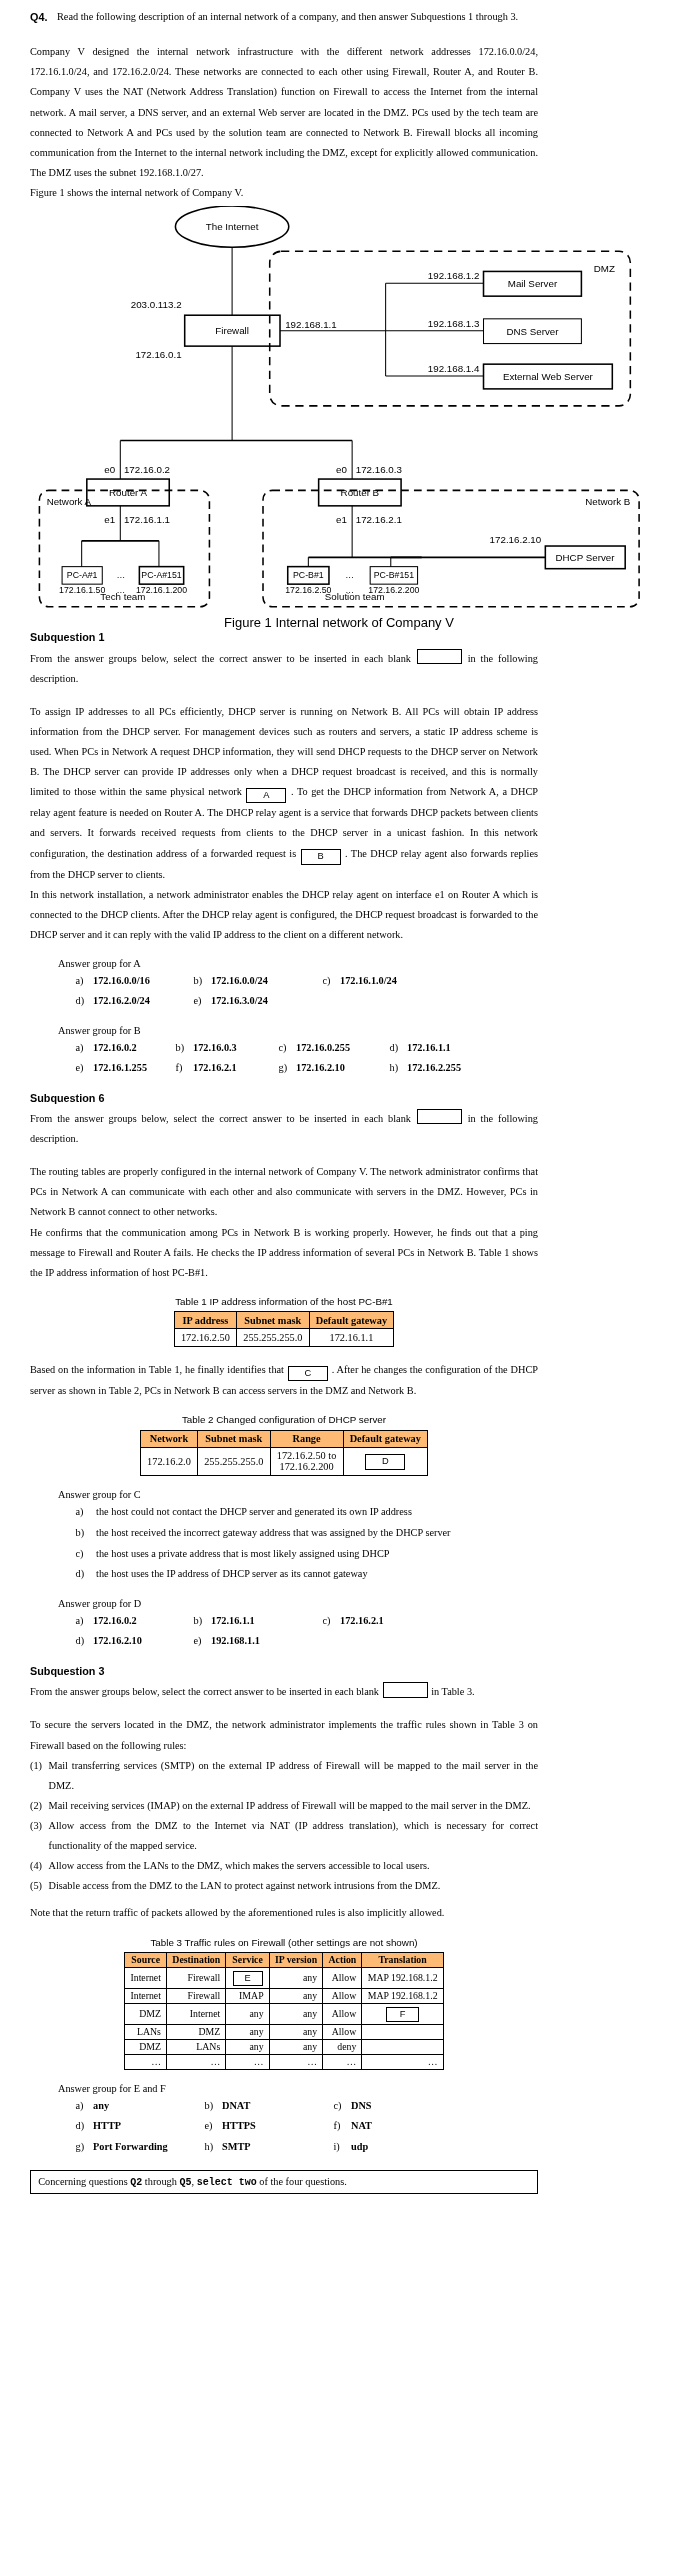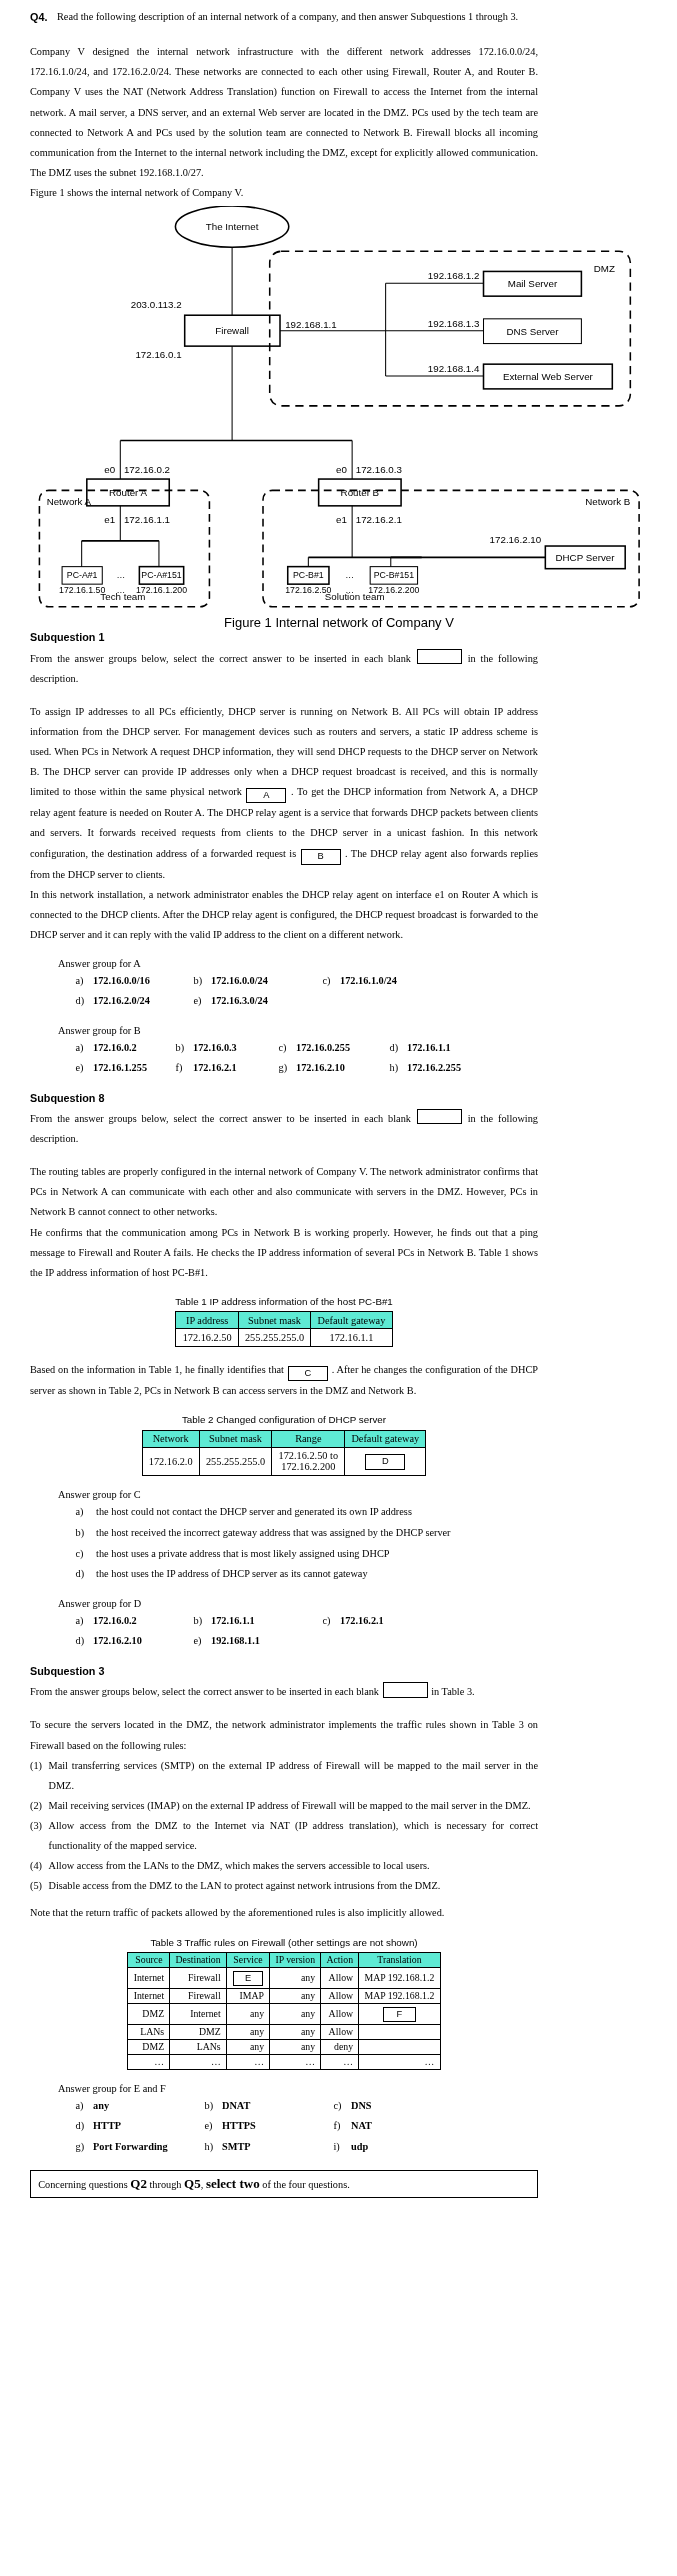--- a/index.html
+++ b/index.html
@@ -85,40 +85,40 @@
     background:#fff;
   }
   table.dt th, table.dt td{
     border:0.5px solid #000;
     padding:2.6px 6.2px;
     font-size:10.3px;
     text-align:center;
     font-family:"Liberation Serif", serif;
     white-space:nowrap;
   }
-  table.dt th{background:#5eead4;font-weight:normal;}
+  table.dt th{background:#fdba74;font-weight:bold;}
   table.dt.thickouter{border:1px solid #000;}
 
   table.t3 th, table.t3 td{padding:1.5px 5.2px;font-size:9.8px;text-align:right;}
   table.t3 th{text-align:center;}
 
   
   .rules{margin:0;}
   .rule{display:flex;line-height:1.95;margin-bottom:0;}
   .rule .rn{width:18.5px;flex:0 0 18.5px;}
   .rule .rt{flex:1;text-align:justify;}
 
   
   .notice{
     border:1.5px solid #000;
     padding:5.2px 7.2px;
     font-size:10.3px;
     margin-top:13.4px;
   }
-  .notice b{font-family:Liberation Serif, serif;font-size:13px;}
+  .notice b{font-family:Liberation Mono, monospace;font-size:10px;}
 </style>
 </head>
 <body>
 
 <div class="page">
 
   <div class="qhead">
     <div class="qnum">Q4.</div>
     <div class="qtext">Read the following description of an internal network of a company, and then answer Subquestions 1 through 3.</div>
   </div>
@@ -331,21 +331,21 @@
         <div class="opt">
           <span class="lbl">h)</span>
           <span class="val">172.16.2.255</span>
         </div>
       </div>
     </div>
   </div>
 
   <div class="block-gap"></div>
 
-  <div class="subq">Subquestion 8</div>
+  <div class="subq">Subquestion 6</div>
   <p class="para indent">
     <span>From the answer groups below, select the correct answer to be inserted in each blank</span>
     <span class="blank empty"></span>
     <span>in the following description.</span>
   </p>
 
   <div class="block-gap"></div>
 
   <p class="para indent">The routing tables are properly configured in the internal network of Company V.  The network administrator confirms that PCs in Network A can communicate with each other and also communicate with servers in the DMZ.  However, PCs in Network B cannot connect to other networks.</p>
   <p class="para indent">He confirms that the communication among PCs in Network B is working properly.  However, he finds out that a ping message to Firewall and Router A fails.  He checks the IP address information of several PCs in Network B.  Table 1 shows the IP address information of host PC-B#1.</p>

